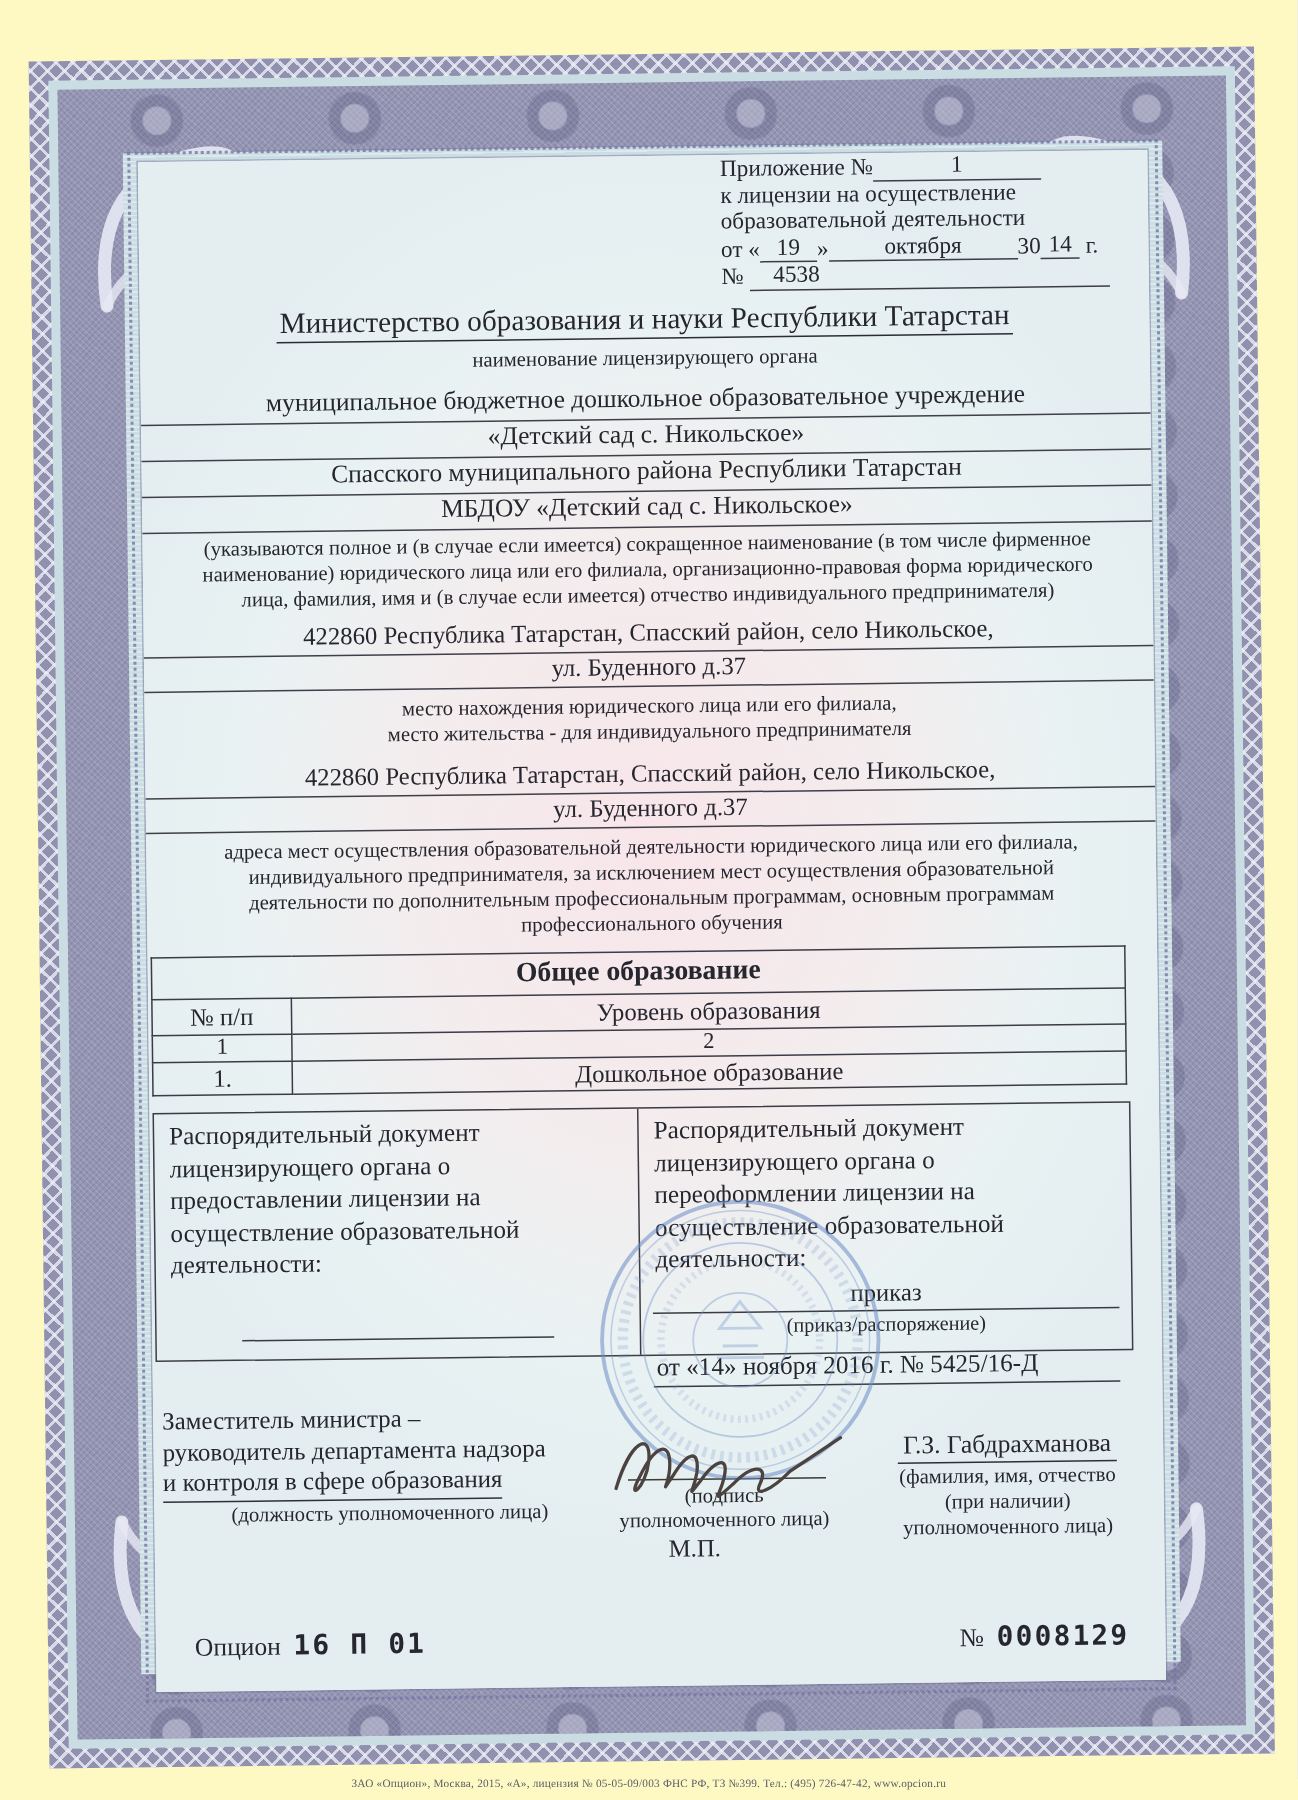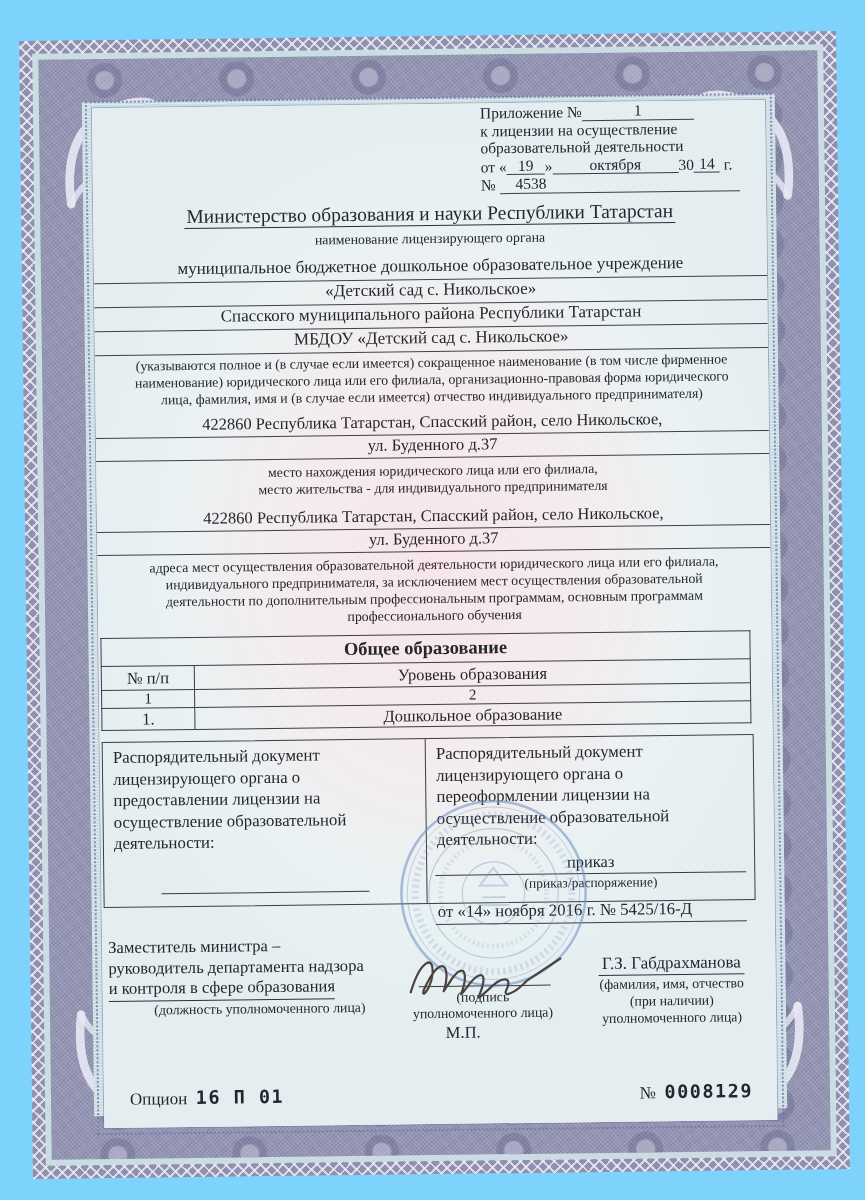--- a/index.html
+++ b/index.html
@@ -1,16 +1,16 @@
 <!DOCTYPE html>
 <html><head>
 <meta charset="utf-8">
 <style>
   html,body{margin:0;padding:0;background:#e8e8e6;}
-  .page{position:relative;width:865px;height:1200px;background:#7dd3fc;overflow:hidden;
+  .page{position:relative;width:865px;height:1200px;background:#fef9c3;overflow:hidden;
         font-family:"Liberation Serif",serif;color:#26262e;}
   
   .cert{position:absolute;left:26px;top:36px;width:817px;height:1138px;transform:rotate(-0.7deg);}
   .layer{position:absolute;}
   .f-chain{inset:0;background-color:#9090af;
     background-image:repeating-linear-gradient(45deg,rgba(240,240,250,.75) 0 2px,transparent 2px 8px),
                      repeating-linear-gradient(-45deg,rgba(240,240,250,.75) 0 2px,transparent 2px 8px);}
   .f-blue1{inset:13px;background:#c9dde3;}
   .f-band{inset:19px;background-color:#9494b3;
     background-image:
@@ -250,13 +250,14 @@
         </div>
         <div class="series-right">
           <span>№</span>&nbsp;
           <span class="mono">0008129</span>
         </div>
       </div>
 
     </div>
   </div>
 
+  <div class="printer">ЗАО «Опцион», Москва, 2015, «А», лицензия № 05-05-09/003 ФНС РФ, ТЗ №399. Тел.: (495) 726-47-42, www.opcion.ru</div>
 </div>
 
 </body></html>

